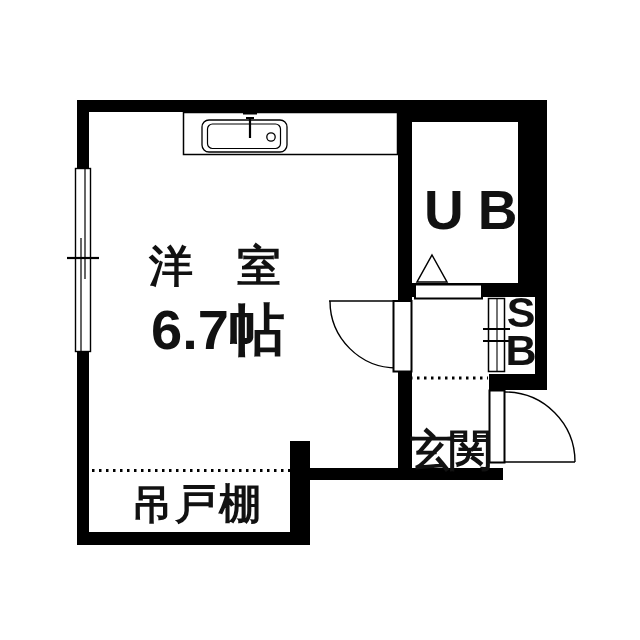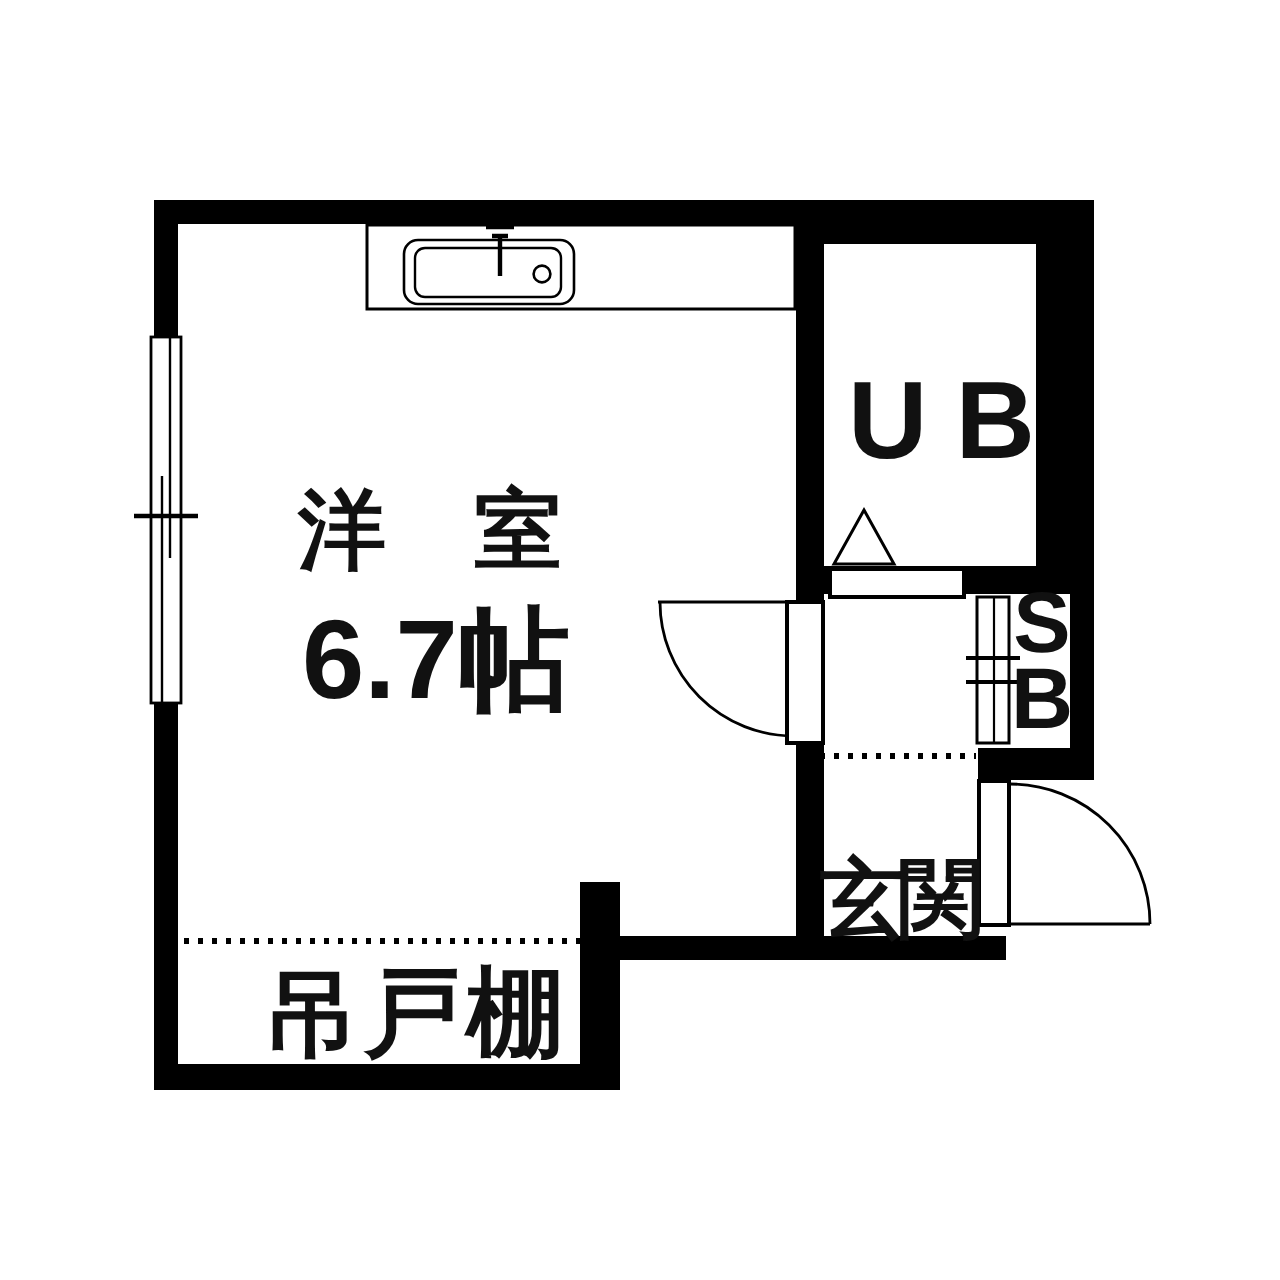--- a/index.html
+++ b/index.html
@@ -8,21 +8,21 @@
     font-family:"Liberation Sans","DejaVu Sans",sans-serif;color:#000;
   }
   .wall{position:absolute;background:#000;}
   svg.linework{position:absolute;left:0;top:0;width:640px;height:640px;}
   .lbl{position:absolute;font-weight:bold;line-height:1.05;white-space:nowrap;color:#111;}
   .lbl-room   {left:149px;top:243px;font-size:44px;}
   .lbl-size   {left:151px;top:301px;font-size:56px;}
   .lbl-ub     {left:424px;top:182px;font-size:55px;letter-spacing:14px;}
   .lbl-sb     {left:502px;top:293px;width:38px;text-align:center;font-size:43px;line-height:38px;}
   .lbl-genkan {left:410px;top:404px;font-size:43px;letter-spacing:-4px;margin-top:24px;}
-  .lbl-tana   {left:131px;top:482px;font-size:49px;letter-spacing:2px;}
+  .lbl-tana   {left:131px;top:482px;font-size:42px;letter-spacing:2px;}
 </style>
 </head>
 <body>
 
 <div class="stage">
 
   <div class="wall" style="left:77px;top:100px;width:470px;height:12px"></div>
   <div class="wall" style="left:398px;top:100px;width:149px;height:22px"></div>
   <div class="wall" style="left:77px;top:100px;width:12px;height:68px"></div>
   <div class="wall" style="left:77px;top:352px;width:12px;height:193px"></div>

